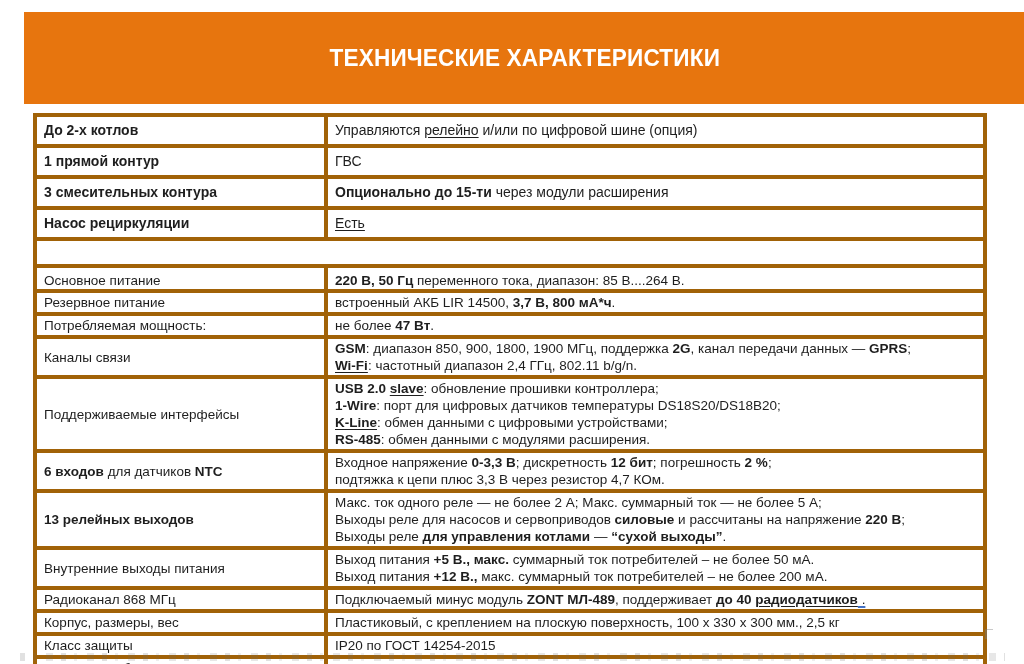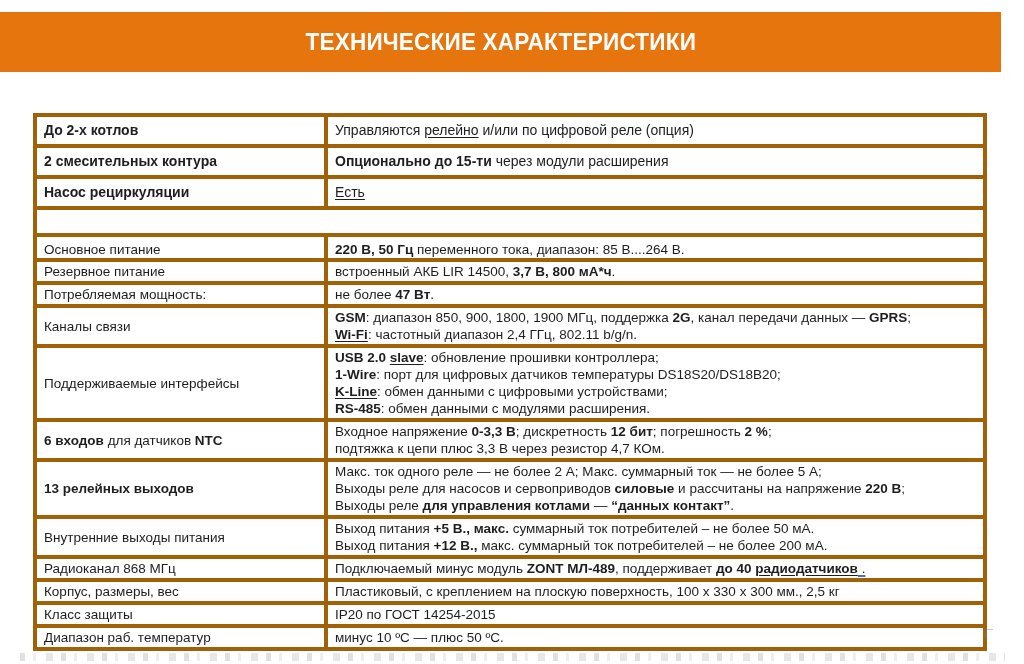--- a/index.html
+++ b/index.html
@@ -4,22 +4,22 @@
 <style>
   html,body{margin:0;padding:0;}
   .page{
     position:relative;
     width:1024px;height:664px;
     background:#ffffff;
     font-family:"Liberation Sans", sans-serif;
     overflow:hidden;
   }
   .banner{
-    position:absolute;left:0;top:12px;
-    width:1001px;height:60px;
+    position:absolute;left:24px;top:12px;
+    width:1001px;height:92px;
     display:flex;align-items:center;justify-content:center;
   }
   .banner-title{
     color:#ffffff;
     font-size:24px;
     font-weight:bold;
     letter-spacing:.2px;
     transform:scaleX(.94);
     white-space:nowrap;
   }
@@ -87,25 +87,31 @@
   <div class="banner" style="background: rgb(231, 117, 14);">
     <div class="banner-title" style="color: rgb(255, 255, 255);">ТЕХНИЧЕСКИЕ ХАРАКТЕРИСТИКИ</div>
   </div>
 
   <div class="tbl-wrap">
     <table class="spec">
       <tbody id="spec-body">
           <tr class="s1">
             <td class="lbl"><span class="b">До 2-х котлов</span></td>
             <td class="val">
-              <div class="line"><span>Управляются </span><span class="w">релейно</span><span> и/или по цифровой реле (опция)</span></div>
-            </td>
-          </tr>
-          <tr class="s1">
-            <td class="lbl"><span class="b">2 смесительных контура</span></td>
+              <div class="line"><span>Управляются </span><span class="w">релейно</span><span> и/или по цифровой шине (опция)</span></div>
+            </td>
+          </tr>
+          <tr class="s1">
+            <td class="lbl"><span class="b">1 прямой контур</span></td>
+            <td class="val">
+              <div class="line"><span>ГВС</span></div>
+            </td>
+          </tr>
+          <tr class="s1">
+            <td class="lbl"><span class="b">3 смесительных контура</span></td>
             <td class="val">
               <div class="line"><span class="b">Опционально до 15-ти</span><span> через модули расширения</span></div>
             </td>
           </tr>
           <tr class="s1">
             <td class="lbl"><span class="b">Насос рециркуляции</span></td>
             <td class="val">
               <div class="line"><span class="w">Есть</span></div>
             </td>
           </tr>
@@ -151,21 +157,21 @@
             <td class="val">
               <div class="line"><span>Входное напряжение </span><span class="b">0-3,3 В</span><span>; дискретность </span><span class="b">12 бит</span><span>; погрешность </span><span class="b">2 %</span><span>;</span></div>
               <div class="line"><span>подтяжка к цепи плюс 3,3 В через резистор 4,7 КОм.</span></div>
             </td>
           </tr>
           <tr class="s2">
             <td class="lbl"><span class="b">13 релейных выходов</span></td>
             <td class="val">
               <div class="line"><span>Макс. ток одного реле — не более 2 А; Макс. суммарный ток — не более 5 А;</span></div>
               <div class="line"><span>Выходы реле для насосов и сервоприводов </span><span class="b">силовые</span><span> и рассчитаны на напряжение </span><span class="b">220 В</span><span>;</span></div>
-              <div class="line"><span>Выходы реле </span><span class="b">для управления котлами</span><span> — </span><span class="b">“данных контакт”</span><span>.</span></div>
+              <div class="line"><span>Выходы реле </span><span class="b">для управления котлами</span><span> — </span><span class="b">“сухой выходы”</span><span>.</span></div>
             </td>
           </tr>
           <tr class="s2">
             <td class="lbl"><span>Внутренние выходы питания</span></td>
             <td class="val">
               <div class="line"><span>Выход питания </span><span class="b">+5 В., макс.</span><span> суммарный ток потребителей – не более 50 мА.</span></div>
               <div class="line"><span>Выход питания </span><span class="b">+12 В.,</span><span> макс. суммарный ток потребителей – не более 200 мА.</span></div>
             </td>
           </tr>
           <tr class="s2">

